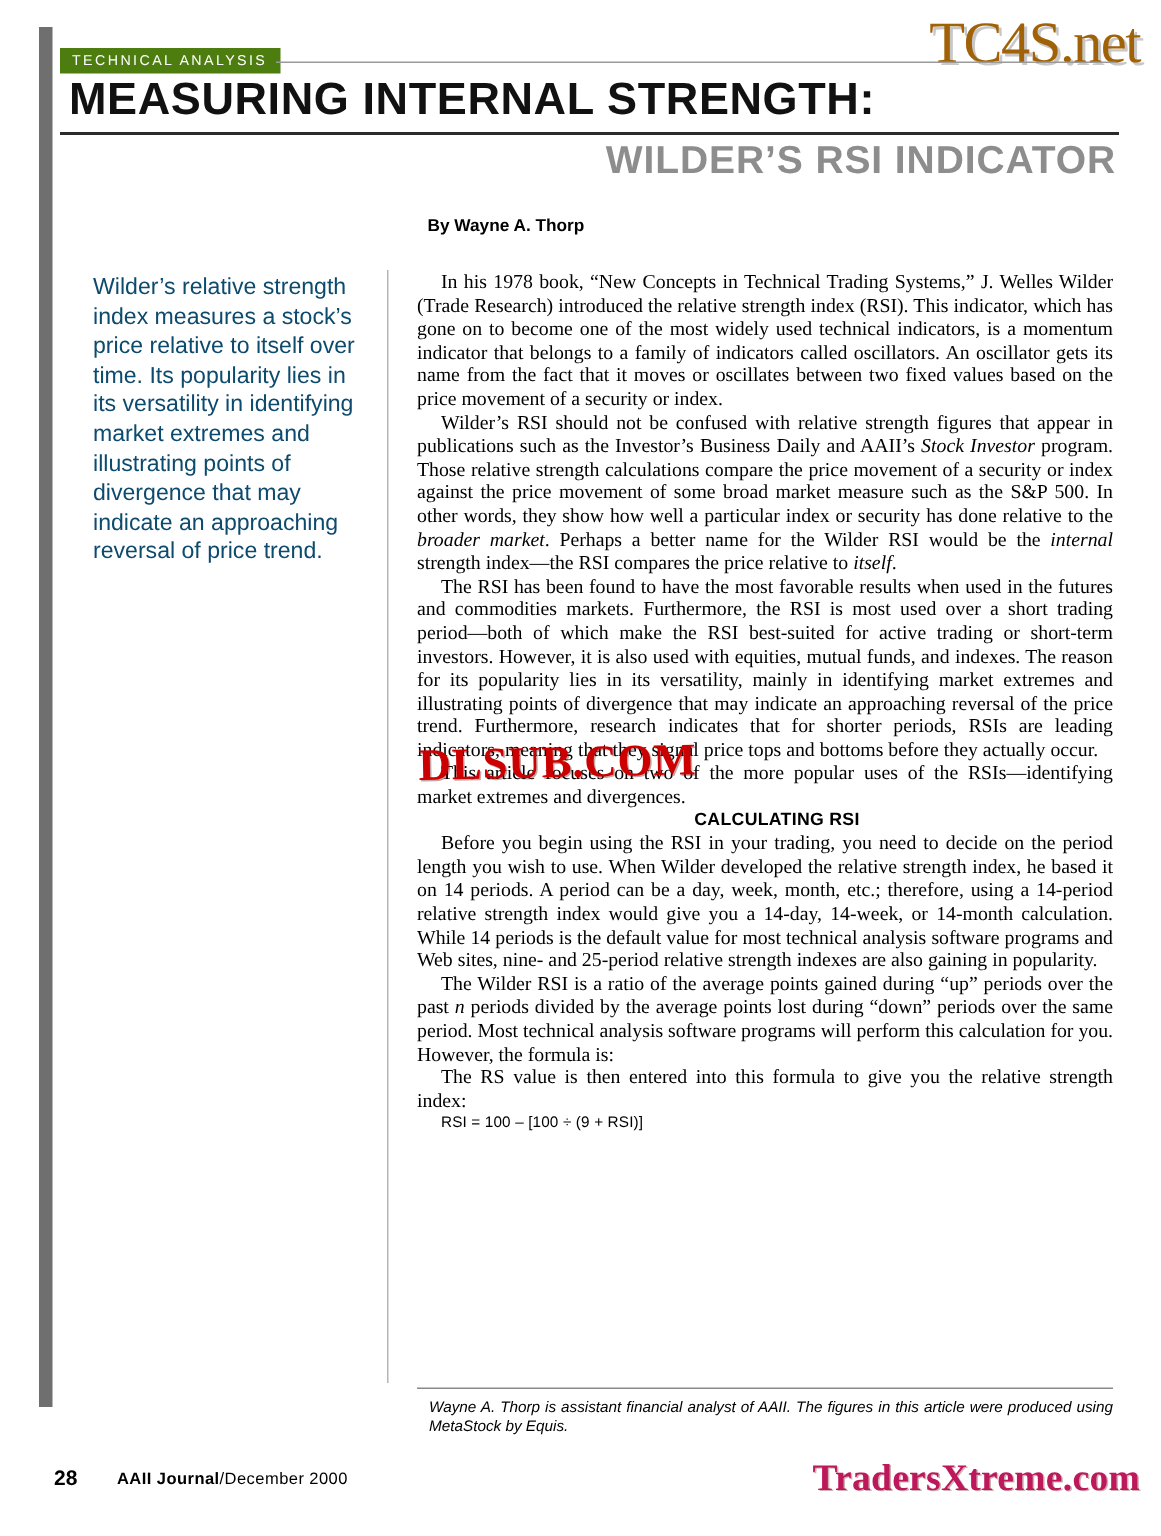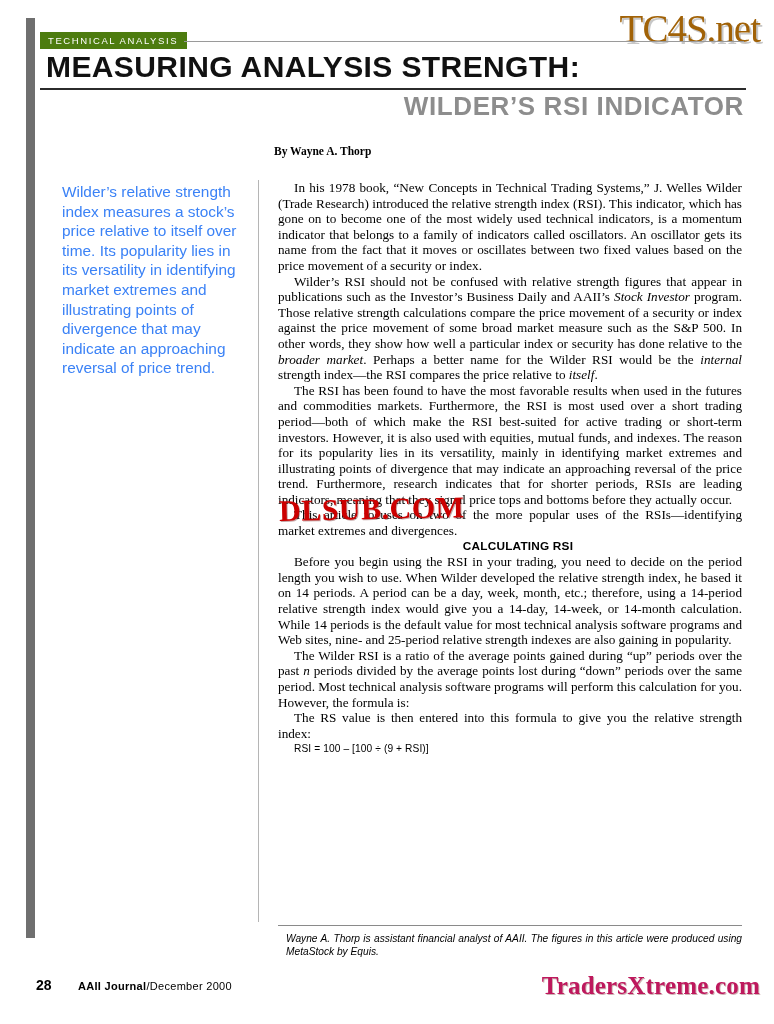--- a/index.html
+++ b/index.html
@@ -93,38 +93,38 @@
     font-weight: bold;
     font-size: 26px;
     letter-spacing: 0.6px;
     color: #8d8d8d;
     white-space: nowrap;
   }
 
   
   .byline {
     position: absolute;
-    left: 274px;
+    left: 285px;
     top: 145px;
-    font-family: Liberation Serif, serif;
+    font-family: Liberation Sans, sans-serif;
     font-weight: bold;
     font-size: 11.5px;
     color: #000;
   }
 
   
   .deck {
     position: absolute;
     left: 62px;
     top: 182px;
     width: 176px;
     font-family: "Liberation Sans", sans-serif;
     font-size: 15.4px;
     line-height: 19.6px;
-    color: #3b82f6;
+    color: #0c4a6e;
   }
 
   
   .col-rule {
     position: absolute;
     left: 258px;
     top: 180px;
     width: 1px;
     height: 742px;
     background: #b5b5b5;
@@ -238,21 +238,21 @@
 
 <div class="page">
 
   <div class="left-bar"></div>
 
   <div class="watermark-tc4s">TC4S.net</div>
 
   <div class="kicker">TECHNICAL ANALYSIS</div>
   <div class="kicker-rule"></div>
 
-  <div class="headline">MEASURING ANALYSIS STRENGTH:</div>
+  <div class="headline">MEASURING INTERNAL STRENGTH:</div>
   <div class="headline-rule"></div>
   <div class="subhead">WILDER’S RSI INDICATOR</div>
 
   <div class="byline">By Wayne A. Thorp</div>
 
   <div class="deck">Wilder’s relative strength index measures a stock’s price relative to itself over time. Its popularity lies in its versatility in identifying market extremes and illustrating points of divergence that may indicate an approaching reversal of price trend.</div>
 
   <div class="col-rule"></div>
 
   <div class="body-col">

